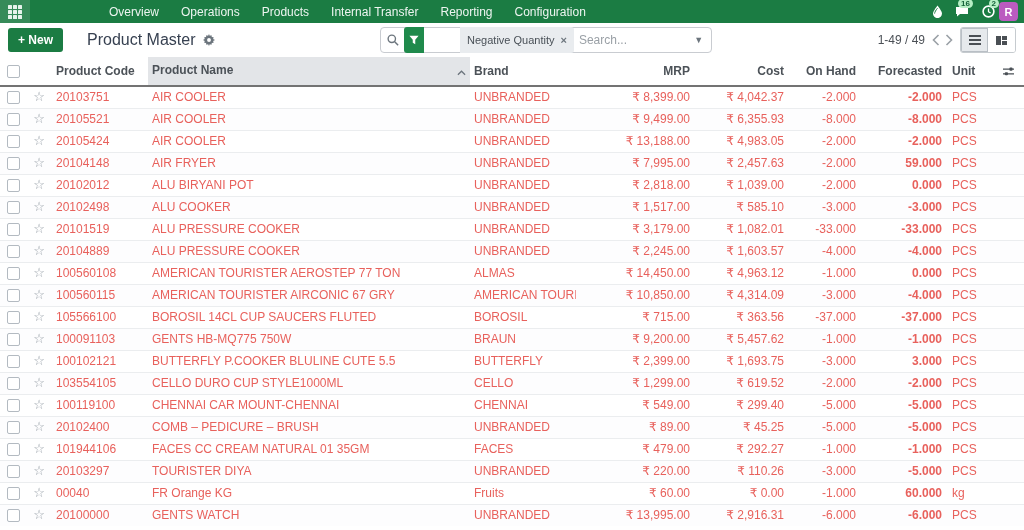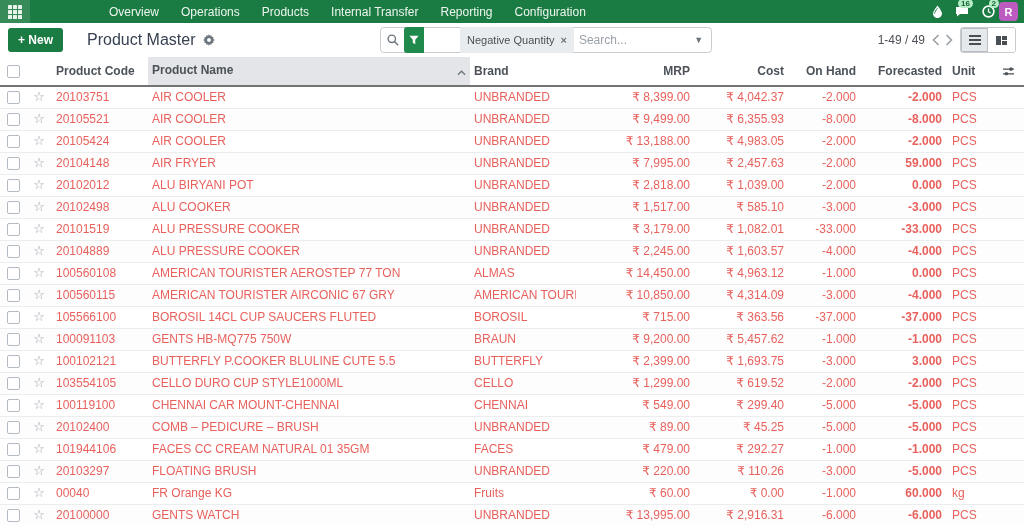--- a/index.html
+++ b/index.html
@@ -500,21 +500,21 @@
         <td class="num fc">-1.000</td>
         <td>PCS</td>
         <td></td>
       </tr>
       <tr>
         <td>
           <div class="cb"></div>
         </td>
         <td class="star"><span class="star-glyph">☆</span></td>
         <td>20103297</td>
-        <td>FLOATING BRUSH</td>
+        <td>TOURISTER DIYA</td>
         <td>UNBRANDED</td>
         <td class="num">₹ 220.00</td>
         <td class="num">₹ 110.26</td>
         <td class="num">-3.000</td>
         <td class="num fc">-5.000</td>
         <td>PCS</td>
         <td></td>
       </tr>
       <tr>
         <td>

